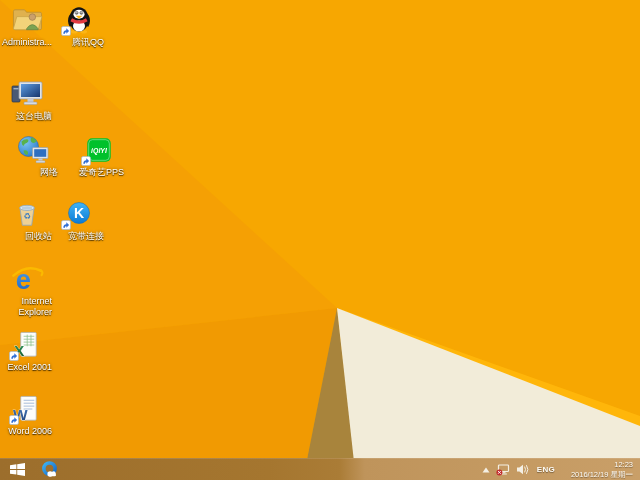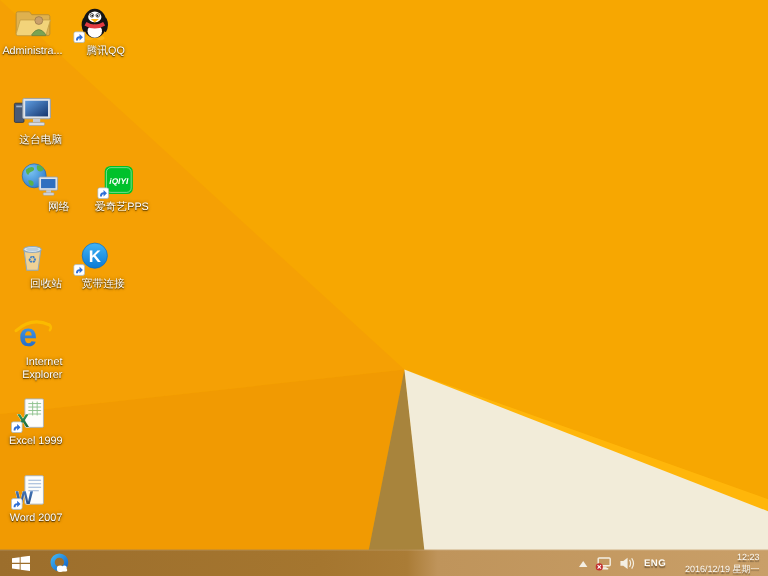--- a/index.html
+++ b/index.html
@@ -214,36 +214,36 @@
         <path d="M10,2.5 h14 a1,1 0 0 1 1,1 V26 a1,1 0 0 1 -1,1 H10 a1,1 0 0 1 -1,-1 V3.5 a1,1 0 0 1 1,-1Z" fill="#fdfdfb" stroke="#aab2ba" stroke-width="0.8"></path>
         <path d="M12,6.5 h11 M12,9.5 h11 M12,12.5 h11 M12,15.5 h11" stroke="#8cc08c" stroke-width="0.8"></path>
         <path d="M15.7,4.8 v12 M19.6,4.8 v12" stroke="#8cc08c" stroke-width="0.8"></path>
         <text x="2" y="26.5" font-size="16" font-weight="bold" fill="url(#xg)" stroke="#ffffff" stroke-width="0.4" paint-order="stroke">X</text>
       </svg>
       <svg class="sc-arrow" viewBox="0 0 10 10">
         <rect x="0.5" y="0.5" width="9" height="9" rx="1.6" fill="#fff" stroke="#9fb6cc" stroke-width="0.6"></rect>
         <path d="M2.3,7.8 Q2.3,4.3 5.3,4.3 L5.3,2.3 L8.1,5 L5.3,7.7 L5.3,5.9 Q3.9,5.9 3.9,7.8 Z" fill="#2f6fd6"></path>
       </svg>
     </div>
-    <div class="icon-label">Excel 1999</div>
+    <div class="icon-label">Excel 2001</div>
   </div>
 
   <div class="cell" style="left:2px; top:392px;">
     <div class="art">
       <svg width="31" height="30" viewBox="0 0 32 31">
         <path d="M10,2.5 h14 a1,1 0 0 1 1,1 V26 a1,1 0 0 1 -1,1 H10 a1,1 0 0 1 -1,-1 V3.5 a1,1 0 0 1 1,-1Z" fill="#fdfdfb" stroke="#aab2ba" stroke-width="0.8"></path>
         <path d="M12,6.5 h11 M12,9.5 h11 M12,12.5 h11 M12,15.5 h9" stroke="#9bb4d6" stroke-width="0.9"></path>
         <text x="1" y="26.5" font-size="16" font-weight="bold" fill="url(#wg)" stroke="#ffffff" stroke-width="0.4" paint-order="stroke">W</text>
       </svg>
       <svg class="sc-arrow" viewBox="0 0 10 10">
         <rect x="0.5" y="0.5" width="9" height="9" rx="1.6" fill="#fff" stroke="#9fb6cc" stroke-width="0.6"></rect>
         <path d="M2.3,7.8 Q2.3,4.3 5.3,4.3 L5.3,2.3 L8.1,5 L5.3,7.7 L5.3,5.9 Q3.9,5.9 3.9,7.8 Z" fill="#2f6fd6"></path>
       </svg>
     </div>
-    <div class="icon-label">Word 2007</div>
+    <div class="icon-label">Word 2006</div>
   </div>
 
   <div class="taskbar">
 
     <div class="start-button" title="">
       <svg width="15" height="13" viewBox="0 0 15 13">
         <path d="M0,2.2 L6.4,1.3 V6 H0 Z" fill="#fff"></path>
         <path d="M7.2,1.2 L15,0.1 V6 H7.2 Z" fill="#fff"></path>
         <path d="M0,6.9 H6.4 V11.6 L0,10.7 Z" fill="#fff"></path>
         <path d="M7.2,6.9 H15 V12.9 L7.2,11.8 Z" fill="#fff"></path>

